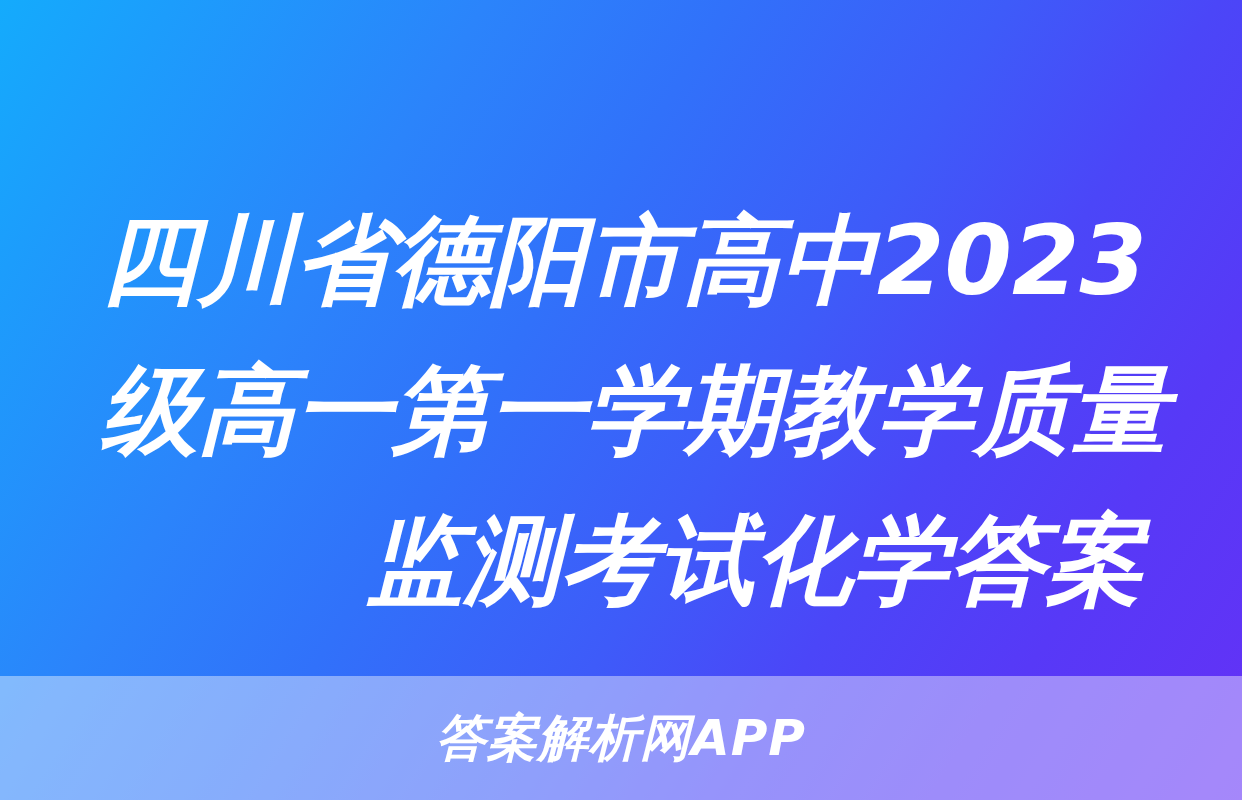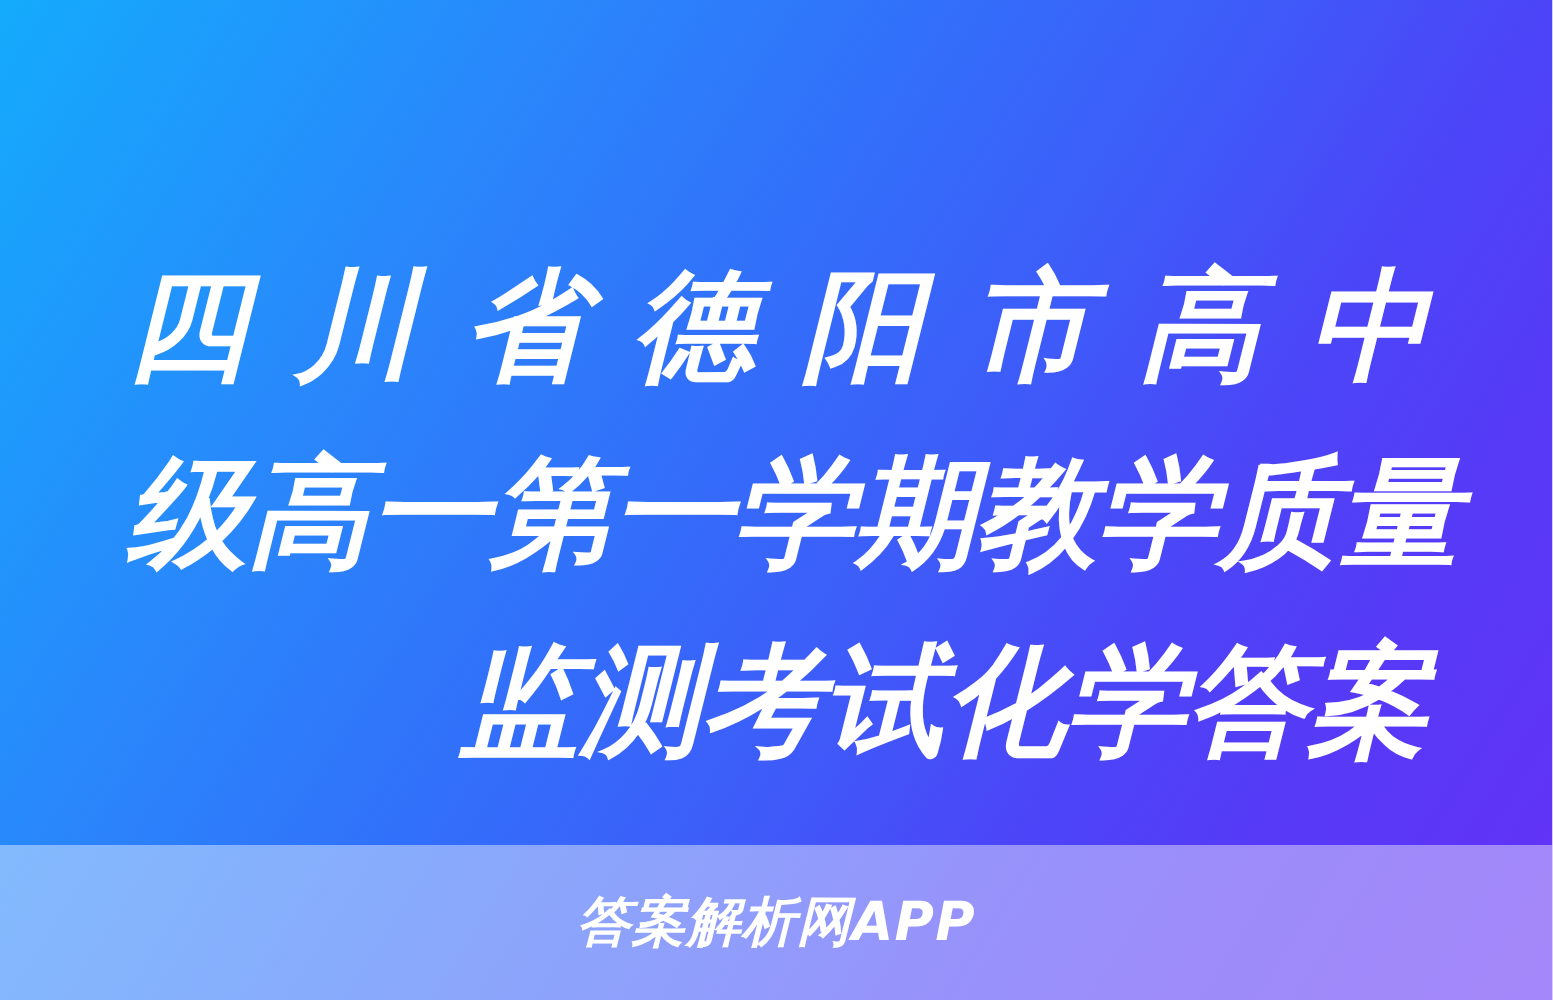--- a/index.html
+++ b/index.html
@@ -86,21 +86,21 @@
     top: 0;
     width: 1242px;
     height: 124px;
     display: flex;
     align-items: center;
     justify-content: center;
     color: #ffffff;
     font-family: "DejaVu Sans", "Liberation Sans", sans-serif;
     font-weight: 700;
     font-style: italic;
-    font-size: 43px;
+    font-size: 50px;
     letter-spacing: 1px;
     white-space: nowrap;
     -webkit-font-smoothing: antialiased;
   }
 </style>
 </head>
 <body>
 
 <div id="poster">
 
@@ -110,20 +110,21 @@
 
       <div class="title-line justify">
         <span>四</span>
         <span>川</span>
         <span>省</span>
         <span>德</span>
         <span>阳</span>
         <span>市</span>
         <span>高</span>
         <span>中</span>
+        <span>2023</span>
       </div>
 
       <div class="title-line justify">
         <span>级</span>
         <span>高</span>
         <span>一</span>
         <span>第</span>
         <span>一</span>
         <span>学</span>
         <span>期</span>

